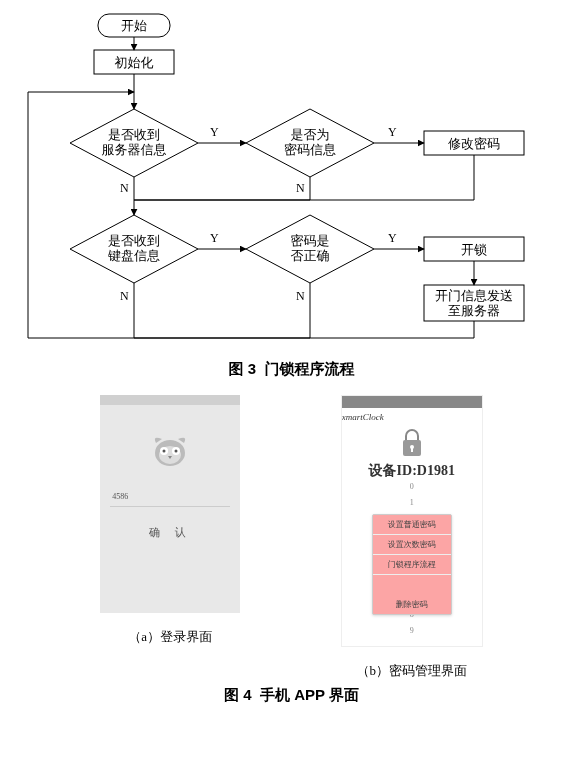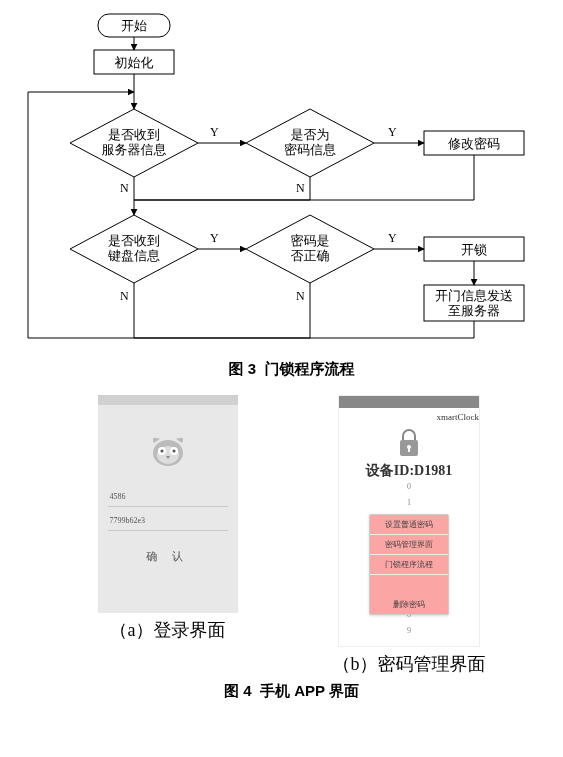--- a/index.html
+++ b/index.html
@@ -15,23 +15,23 @@
   }
   .caption {
     text-align: center;
     font-family: "SimHei", sans-serif;
     font-weight: bold;
     font-size: 15px;
     margin: 6px 0 16px 0;
   }
   .subcaption {
     font-family: "SimSun", serif;
-    font-size: 18px;
+    font-size: 13px;
     text-align: left;
-    margin-top: 5px;
+    margin-top: 15px;
   }
   .phones {
     display: flex;
     justify-content: space-around;
     align-items: flex-start;
     padding: 0 40px;
   }
   .phone-col {
     display: flex;
     flex-direction: column;
@@ -78,24 +78,25 @@
     font-size: 8px;
     color: #666;
     overflow: hidden;
     border: 1px solid #eee;
   }
   .phone-b .statusbar {
     height: 12px;
     background: #888;
   }
   .phone-b .title {
-    text-align: right;
+    text-align: left;
     font-size: 9px;
     padding: 4px 0 2px 0;
     color: #333;
+    font-style: italic;
   }
   .phone-b .lock {
     width: 28px;
     height: 34px;
     margin: 2px auto 2px auto;
     position: relative;
   }
   .phone-b .deviceid {
     text-align: center;
     font-size: 14px;
@@ -238,21 +239,20 @@
           <circle cx="16" cy="22" r="4" fill="#fff"></circle>
           <circle cx="28" cy="22" r="4" fill="#fff"></circle>
           <circle cx="16" cy="22" r="1.5" fill="#555"></circle>
           <circle cx="28" cy="22" r="1.5" fill="#555"></circle>
           <path d="M8 14 Q4 6 14 10" fill="#bbb"></path>
           <path d="M36 14 Q40 6 30 10" fill="#bbb"></path>
           <polygon points="20,27 24,27 22,30" fill="#888"></polygon>
         </svg>
       </div>
       <div class="field"><span>4586</span></div>
-      <div class="field"><span>7799b62e3</span></div>
       <div class="confirm"><span>确 认</span></div>
     </div>
     <div class="subcaption">（a）登录界面</div>
   </div>
 
   <div class="phone-col">
     <div class="phone-b">
       <div class="statusbar"></div>
       <div class="title">xmartClock</div>
       <div class="lock">
@@ -271,21 +271,21 @@
         <span>3</span>
         <span>4</span>
         <span>5</span>
         <span>6</span>
         <span>7</span>
         <span>8</span>
         <span>9</span>
       </div>
       <div class="menu">
         <div>设置普通密码</div>
-        <div>密码管理界面</div>
+        <div>设置次数密码</div>
         <div>门锁程序流程</div>
         <div>删除密码</div>
       </div>
     </div>
     <div class="subcaption">（b）密码管理界面</div>
   </div>
 
 </div>
 
 <div class="caption">

